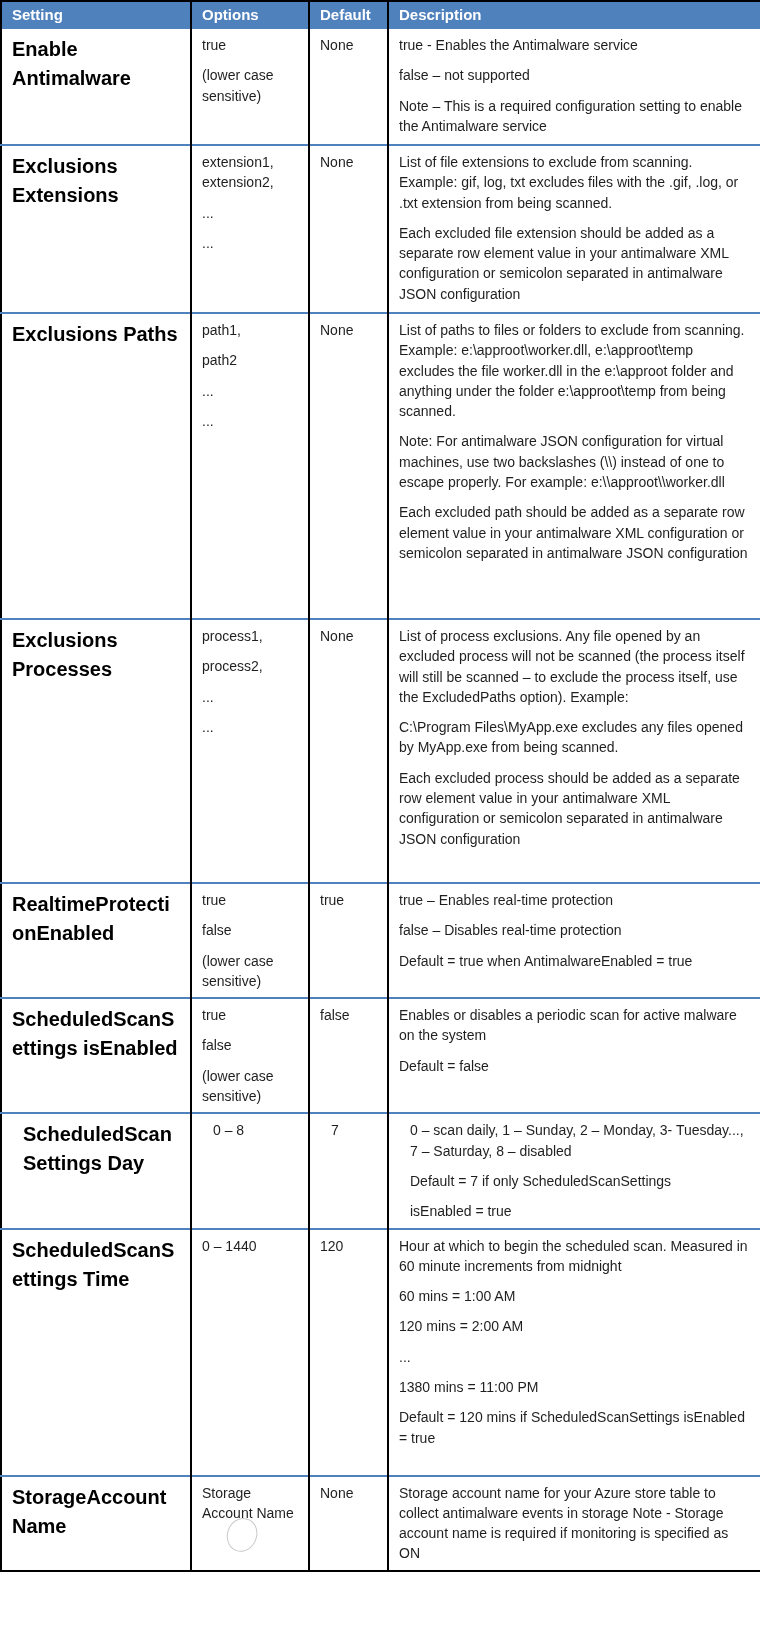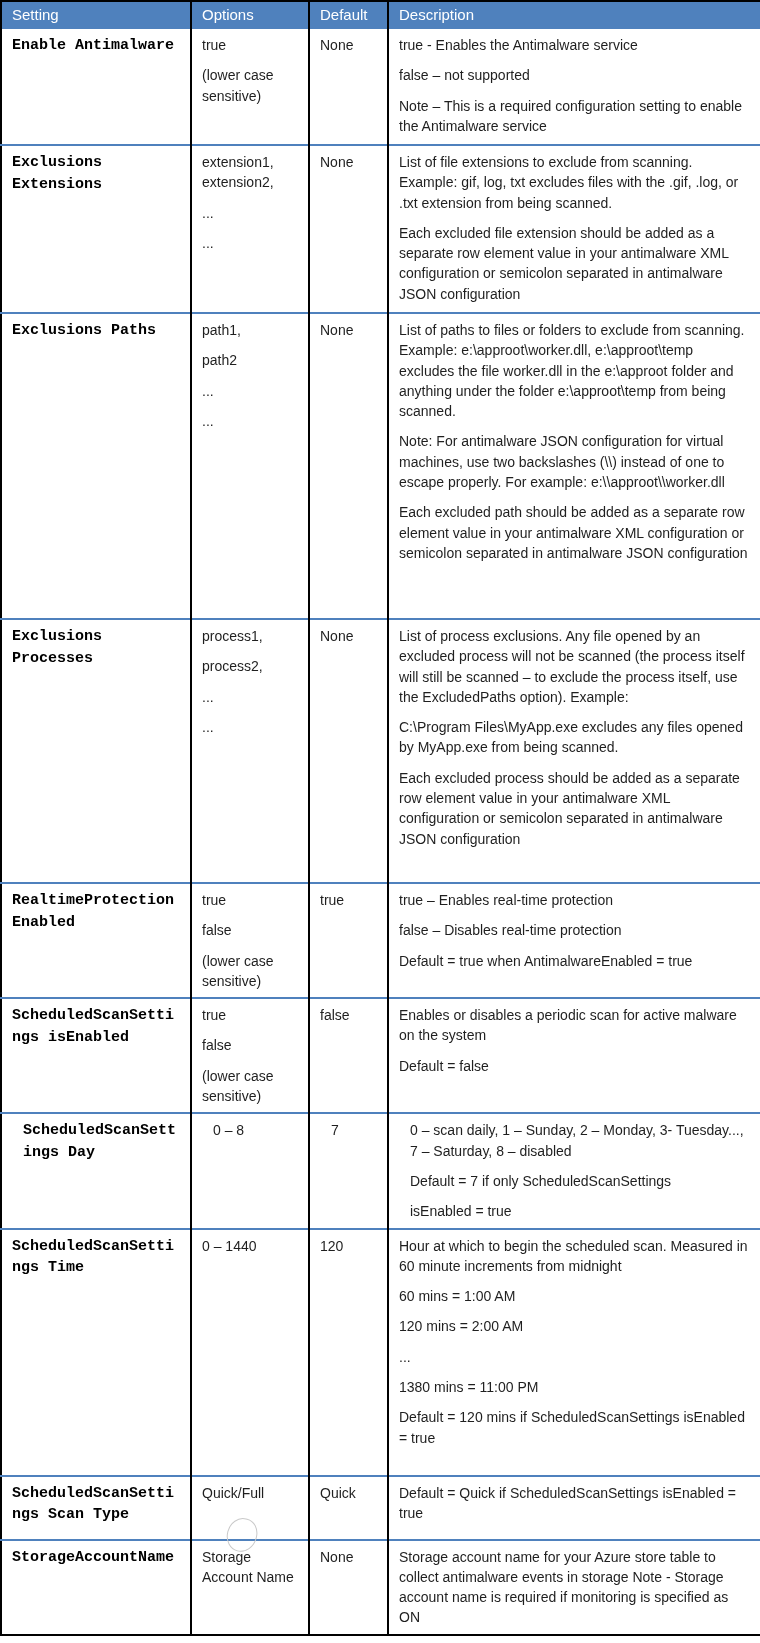--- a/index.html
+++ b/index.html
@@ -20,21 +20,21 @@
     border:2px solid var(--grid);
   }
   col.c-setting{width:190px;}
   col.c-options{width:118px;}
   col.c-default{width:79px;}
   col.c-desc{width:373px;}
   thead th{
     background:var(--header-bg);
     color:var(--header-text);
     font-size:15px;
-    font-weight:normal;
+    font-weight:bold;
     text-align:left;
     height:28px;
     padding:4px 10px 6px 10px;
     border-right:2px solid var(--grid);
     border-bottom:none;
     vertical-align:middle;
   }
   thead th:last-child{border-right:none;}
   td.cell{
     vertical-align:top;
@@ -43,21 +43,21 @@
     line-height:1.45;
     border-right:2px solid var(--grid);
     border-top:2px solid var(--divider);
     word-wrap:break-word;
     overflow-wrap:break-word;
   }
   td.cell:last-child{border-right:none;}
   tbody tr:first-child td{border-top:none;}
   .para{margin:0 0 10px 0;}
   .para:last-child{margin-bottom:0;}
-  td.setting-cell{font-size:15px;font-family:Liberation Mono, monospace;}
+  td.setting-cell{font-size:20px;}
   .setting-name{font-weight:bold;color:#000;word-break:break-word;}
   .bold{font-weight:normal;}
   
   .r0 td{height:116px;}
   .r1 td{height:168px;}
   .r2 td{height:306px;margin-top:35px;}
   .r3 td{height:264px;border-radius:22px;}
   .r4 td{height:112px;}
   .r5 td{height:92px;}
   .r6 td{height:108px;padding-left:21px;}
@@ -229,34 +229,20 @@
           </td>
           <td class="cell desc-cell">
             <p class="para"><span>Hour at which to begin the scheduled scan. Measured in 60 minute increments from midnight</span></p>
             <p class="para"><span>60 mins = 1:00 AM</span></p>
             <p class="para"><span>120 mins = 2:00 AM</span></p>
             <p class="para"><span>...</span></p>
             <p class="para"><span>1380 mins = 11:00 PM</span></p>
             <p class="para"><span>Default = 120 mins if ScheduledScanSettings isEnabled = true</span></p>
           </td>
         </tr>
-        <tr class="r8">
-          <td class="cell setting-cell">
-            <p class="para setting-name">ScheduledScanSettings Scan Type</p>
-          </td>
-          <td class="cell options-cell">
-            <p class="para">Quick/Full</p>
-          </td>
-          <td class="cell default-cell">
-            <p class="para">Quick</p>
-          </td>
-          <td class="cell desc-cell">
-            <p class="para"><span>Default = Quick if ScheduledScanSettings isEnabled = true</span></p>
-          </td>
-        </tr>
         <tr class="r9">
           <td class="cell setting-cell">
             <p class="para setting-name">StorageAccountName</p>
           </td>
           <td class="cell options-cell">
             <p class="para">Storage Account Name</p>
           </td>
           <td class="cell default-cell">
             <p class="para">None</p>
           </td>

